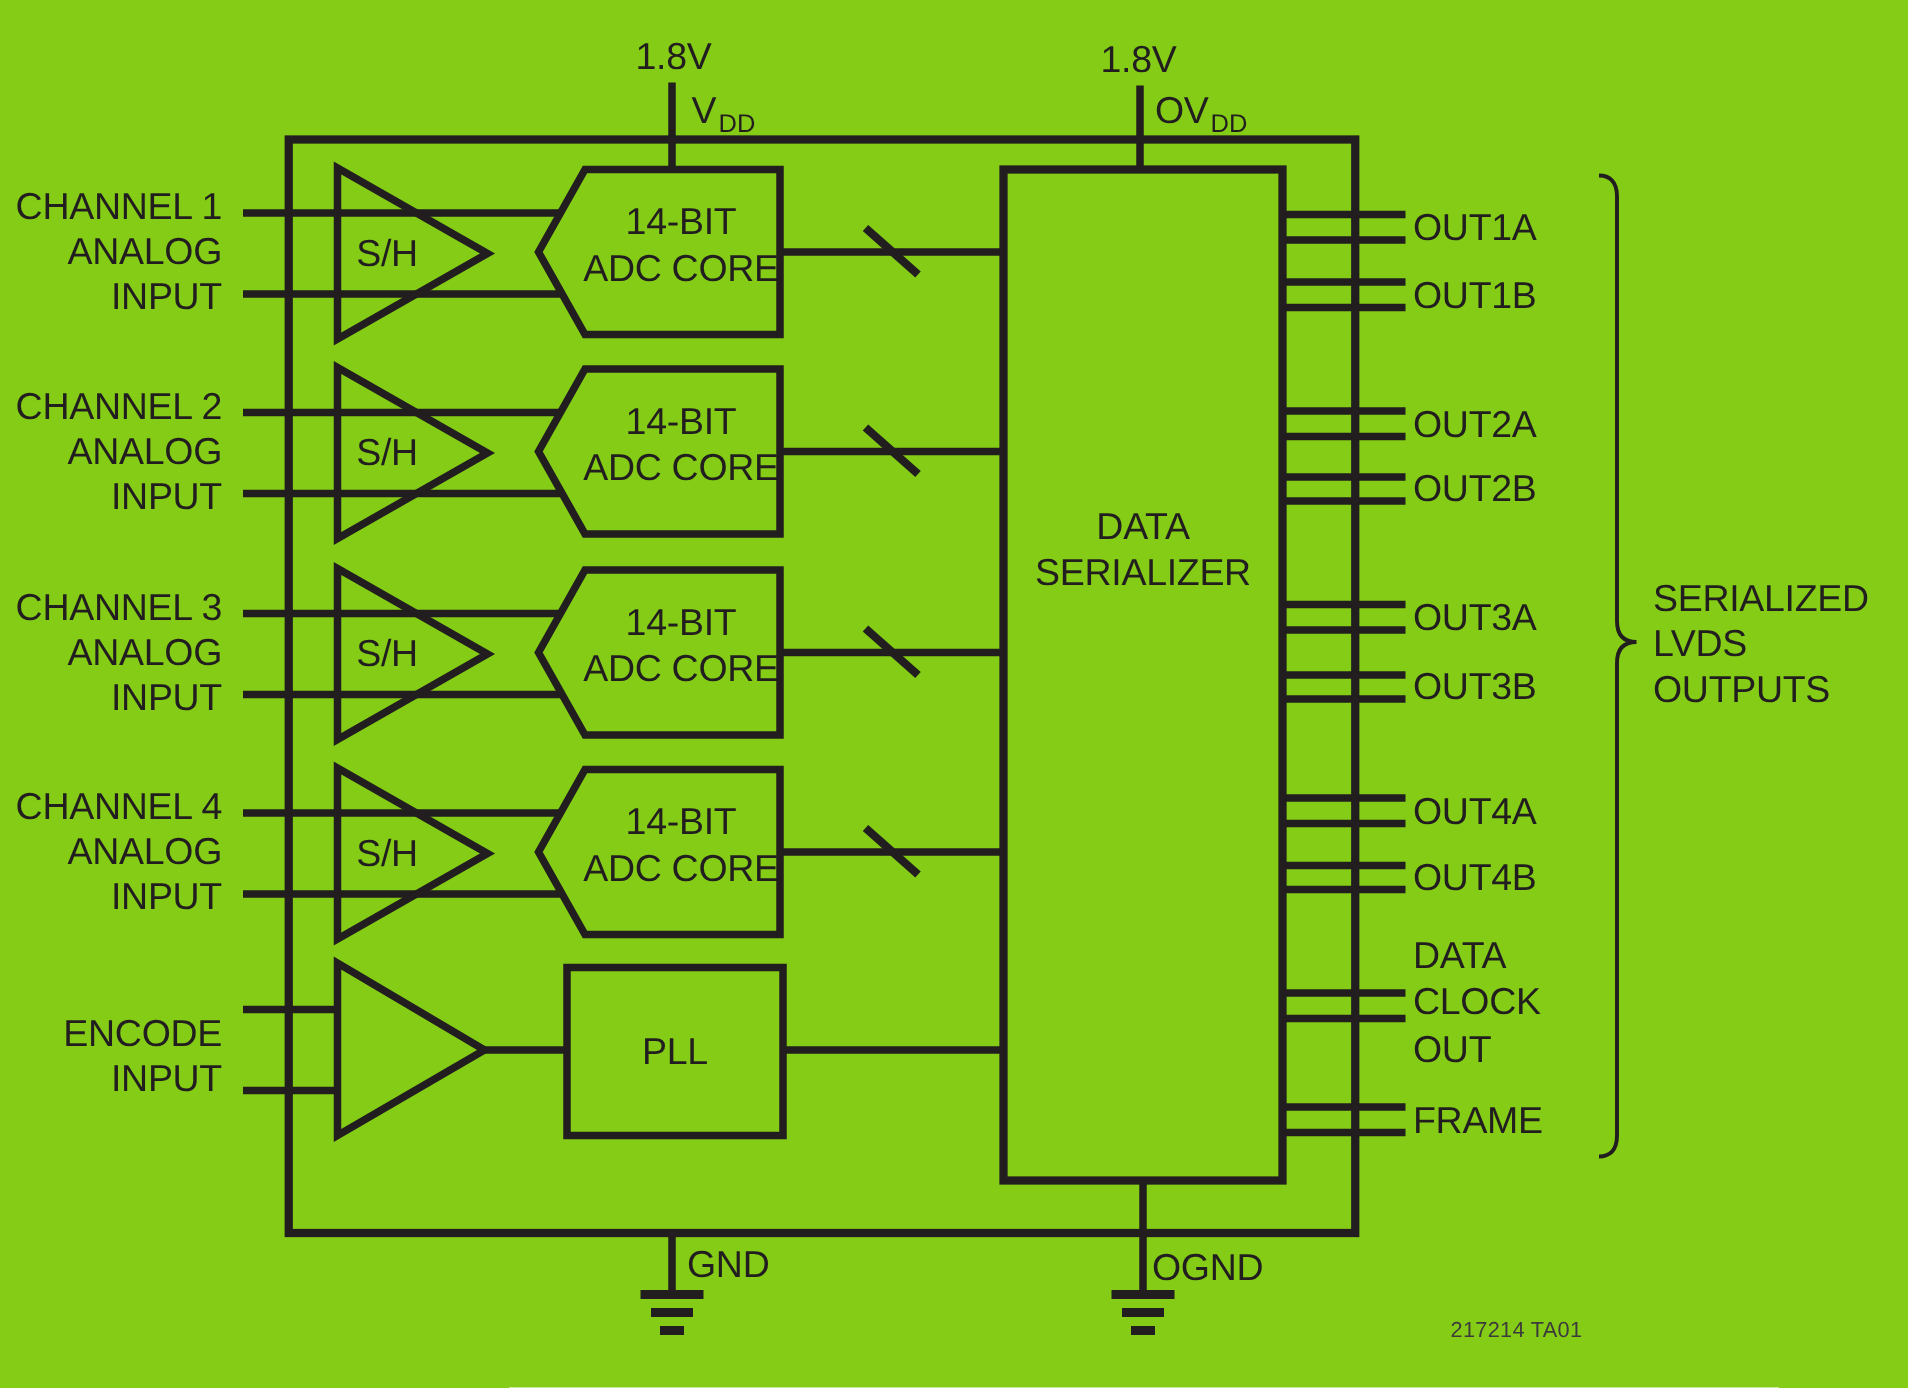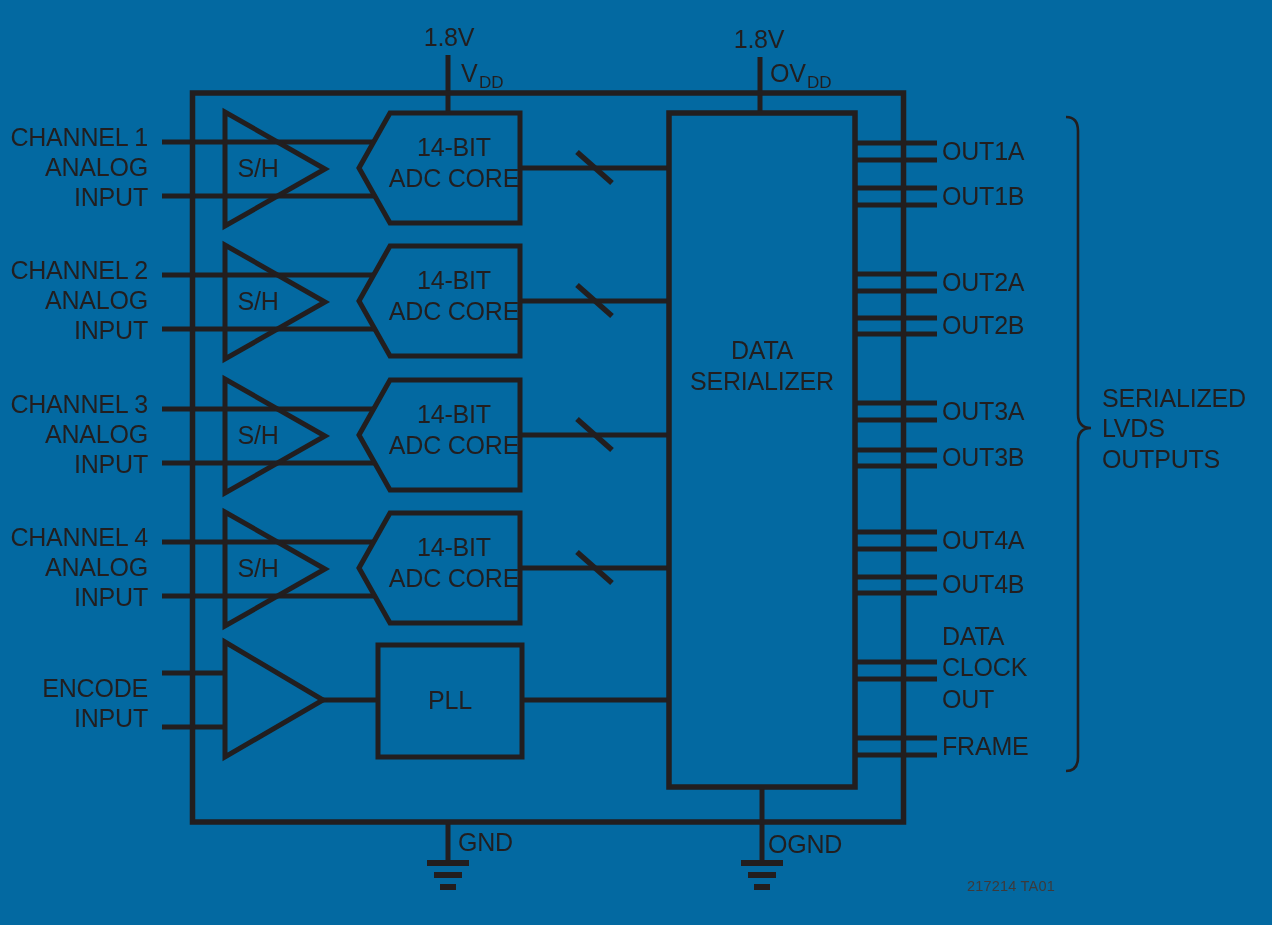--- a/index.html
+++ b/index.html
@@ -1,16 +1,16 @@
 <!DOCTYPE html>
 <html><head>
 <meta charset="utf-8">
 <style>
   html,body{margin:0;padding:0;background:#ffffff;}
-  #canvas{position:relative;width:1272px;height:925px;background:#0369a1;overflow:hidden;}
+  #canvas{position:relative;width:1272px;height:925px;background:#84cc16;overflow:hidden;}
   svg{display:block;}
   text{font-family:"Liberation Sans",sans-serif;fill:#221e1f;}
   .lbl{font-size:25px;letter-spacing:-0.2px;}
   .sub{font-size:17px;}
   .footer{font-size:14.5px;fill:#3d3a3b;letter-spacing:0.2px;}
   .wire{stroke:#221e1f;stroke-width:5;fill:none;}
   .thick{stroke:#221e1f;stroke-width:5.5;fill:none;}
   .shape{stroke:#221e1f;stroke-width:5;fill:none;}
   .gbar{stroke:#221e1f;stroke-width:6;fill:none;}
   .brace{stroke:#221e1f;stroke-width:2.6;fill:none;}

